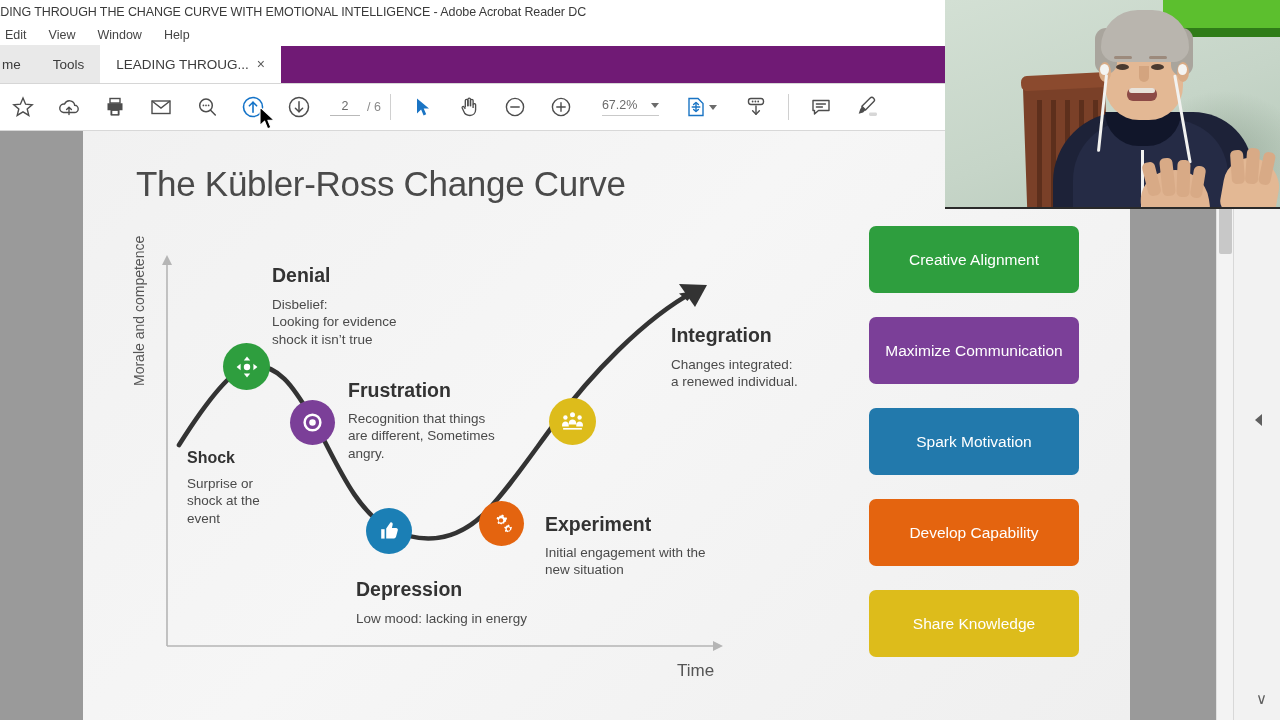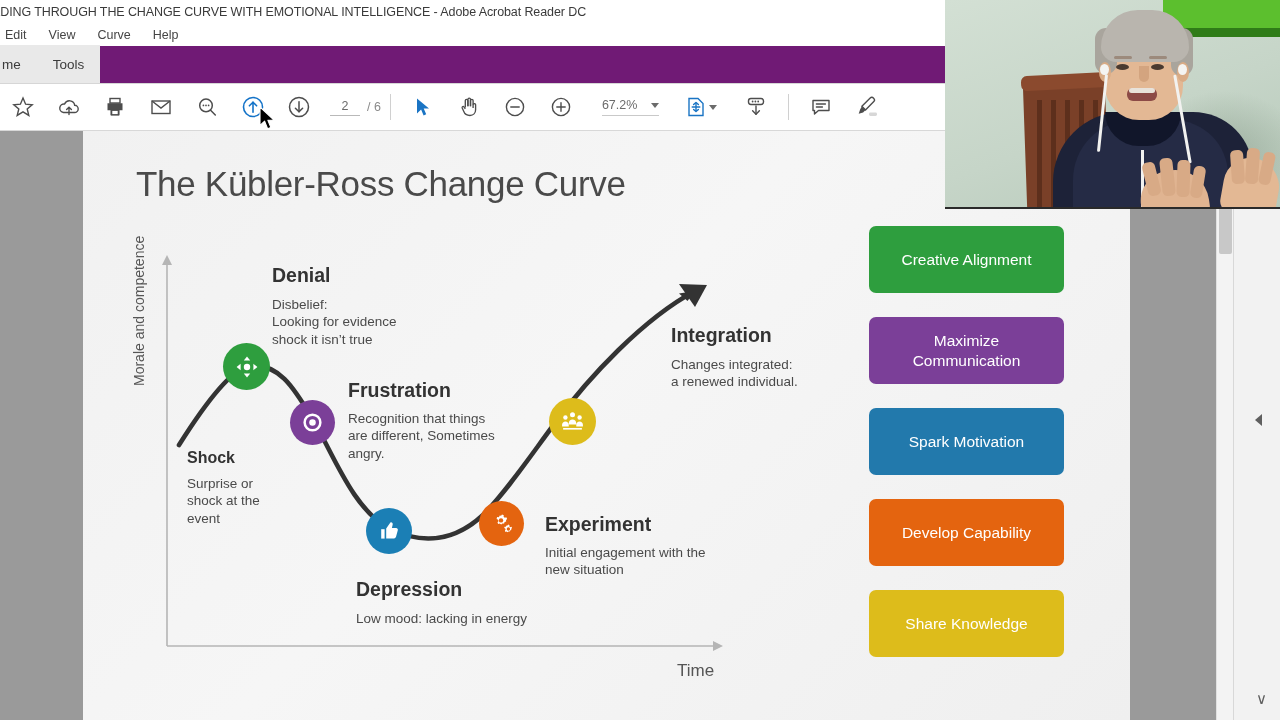--- a/index.html
+++ b/index.html
@@ -115,21 +115,21 @@
   
   .node {
     position: absolute; border-radius: 50%;
     display: flex; align-items: center; justify-content: center;
   }
   .node svg { display: block; }
 
   
   .actions { position: absolute; left: 786px; top: 95px; width: 205px; }
   .action-btn {
-    width: 195px; border-radius: 7px; color: #ffffff;
+    width: 210px; border-radius: 7px; color: #ffffff;
     display: flex; align-items: center; justify-content: center;
     text-align: center; font-size: 15.5px; line-height: 1.23;
     cursor: pointer; padding: 0 10px;
   }
 
   
   .rail {
     position: absolute; left: 1130px; top: 131px; width: 150px; height: 589px;
     background: #9a9a9a;
   }
@@ -219,30 +219,34 @@
 
 <div id="app">
 
   <div class="titlebar">
     <span class="titlebar-text">ADING THROUGH THE CHANGE CURVE WITH EMOTIONAL INTELLIGENCE - Adobe Acrobat Reader DC</span>
   </div>
 
   <div class="menubar">
     <span class="menu-item">Edit</span>
     <span class="menu-item">View</span>
-    <span class="menu-item">Curve</span>
+    <span class="menu-item">Window</span>
     <span class="menu-item">Help</span>
   </div>
 
   <div class="tabstrip">
     <div class="tab" id="tab-home">
       <span>me</span>
     </div>
     <div class="tab">
       <span>Tools</span>
+    </div>
+    <div class="tab active">
+      <span>LEADING THROUG...</span>
+      <span class="tab-close">×</span>
     </div>
   </div>
 
   <div class="toolbar">
 
     <div class="tbtn">
       <svg width="24" height="24" viewBox="0 0 24 24" fill="none" stroke="#4d4d4d" stroke-width="1.4">
         <polygon points="12,3 14.6,9.2 21.2,9.7 16.2,14 17.8,20.4 12,16.9 6.2,20.4 7.8,14 2.8,9.7 9.4,9.2"></polygon>
       </svg>
     </div>

